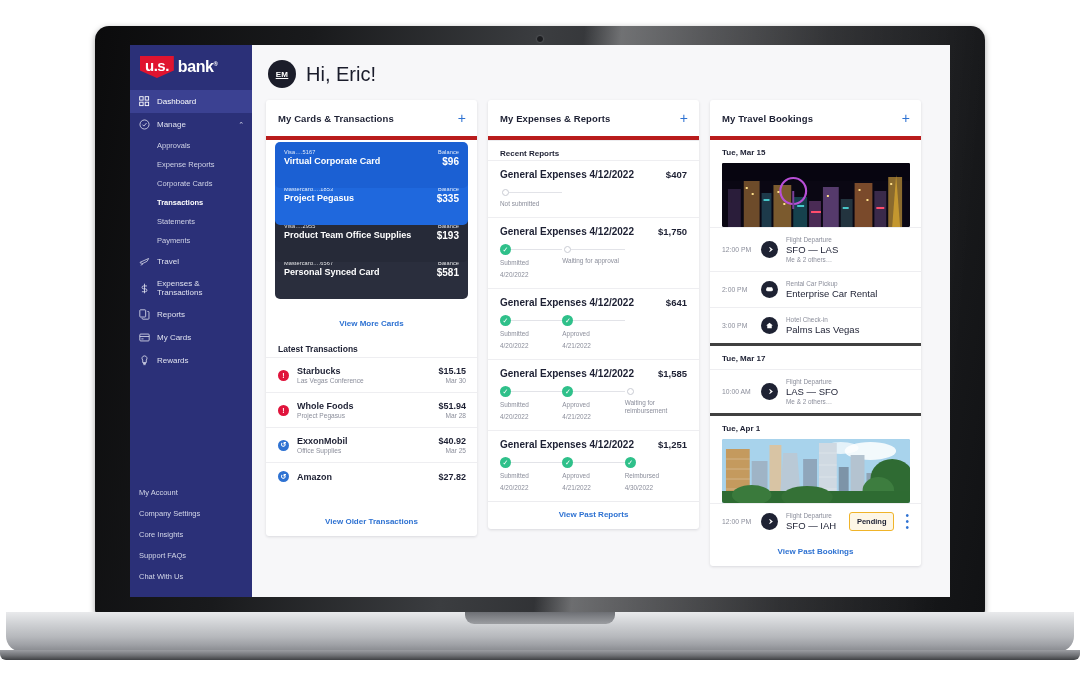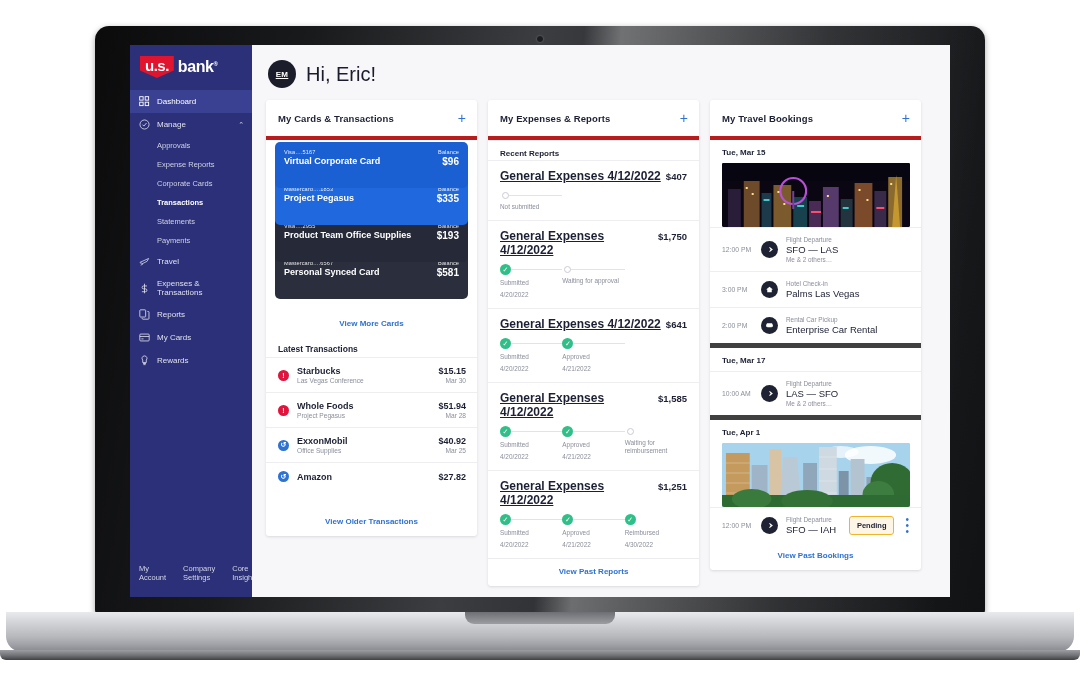--- a/index.html
+++ b/index.html
@@ -75,21 +75,21 @@
     padding: 6px 8px 6px 9px; font-size: 8px; color:#dfe1ef;
     position: relative;
   }
   .nav-item.active { background:#3b4192; color:#fff; }
   .nav-item .ic { width: 11px; height: 11px; flex:0 0 11px; display:block; }
   .nav-item .chev { margin-left:auto; font-size:7px; opacity:.9; }
   .subnav { display:flex; flex-direction:column; }
   .sub-item { padding: 5px 8px 5px 27px; font-size: 7.5px; color:#cfd2e6; }
   .sub-item.active { color:#fff; font-weight:bold; }
   .spacer { flex: 1 1 auto; }
-  .foot-nav { padding-bottom: 0; display:flex; }
+  .foot-nav { padding-bottom: 10px; display:flex; flex-direction:column; }
   .foot-item { padding: 6px 8px 6px 9px; font-size: 7.5px; color:#d3d6e8; }
 
   
   .main { flex:1 1 auto; height:100%; background:#f7f7f9; padding: 8px 12px 0 14px; overflow:hidden;}
   .greet { display:flex; align-items:center; gap:10px; padding: 7px 0 12px 2px;}
   .avatar {
     width: 28px; height:28px; border-radius:50%; background:#1b1d2a; color:#fff;
     display:flex; align-items:center; justify-content:center; font-size:8px; font-weight:bold;
     letter-spacing:.3px;
     text-decoration:underline;
@@ -142,34 +142,34 @@
   .tx-amt { font-size:9px; font-weight:bold; color:#1d2033;}
   .tx-date { font-size:6.6px; color:#8b8e9b; margin-top:1px;}
   .tx-clip { position:relative; height:152px; overflow:hidden; }
   .tx-fade { position:absolute; left:0; right:0; bottom:0; height:16px; background:linear-gradient(180deg,rgba(255,255,255,0),#fff);}
 
   
   .rep-head { font-size:8px; font-weight:bold; color:#1d2033; padding:8px 0 2px 12px; border-top:1px solid #ececef;}
   .rep { padding: 8px 12px 9px 12px; border-top:1px solid #eeeef1;}
   .rep:first-of-type { border-top:none; }
   .rep-top { display:flex; justify-content:space-between; align-items:baseline;}
-  .rep-name { font-size:12px; font-weight:bold; color:#1d2033;text-decoration:underline;}
+  .rep-name { font-size:10px; font-weight:bold; color:#1d2033;}
   .rep-amt { font-size:9.5px; font-weight:bold; color:#1d2033;}
   .steps { display:flex; margin-top:7px; position:relative;}
   .step { flex:1 1 0; position:relative; }
   .step .line { position:absolute; top:5px; left:9px; right:0; height:1px; background:#e2e3e8; }
   .step:last-child .line { display:none; }
   .dot { width:11px; height:11px; border-radius:50%; display:flex; align-items:center; justify-content:center;
          font-size:7px; color:#fff; position:relative; z-index:2;}
   .dot.done { background:#2fc08a; }
   .dot.todo { width:7px; height:7px; margin:2px; border:1px solid #c9cbd3; background:#fff; }
   .step-lbl { font-size:6.4px; color:#8b8e9b; margin-top:4px; line-height:1.25; padding-right:4px;}
 
   
-  .day { font-size:8px; font-weight:bold; color:#1d2033; padding:8px 0 6px 12px; border-top:5px solid #404040;}
+  .day { font-size:8px; font-weight:bold; color:#1d2033; padding:8px 0 6px 12px; border-top:3px solid #404040;}
   .day.first { border-top:none; }
   .photo { margin: 0 11px 0 12px; height:64px; border-radius:2px; overflow:hidden; position:relative;}
   .photo.vegas { background:#0a0713; }
   .photo.city { background:#8fbfe0; }
   .tr-row { display:flex; align-items:center; gap:8px; padding: 8px 9px 8px 12px; border-top:1px solid #eeeef1;}
   .tr-time { font-size:6.8px; color:#8b8e9b; width:31px; flex:0 0 31px;}
   .tr-ic { width:17px; height:17px; flex:0 0 17px; border-radius:50%; background:#1e2233;
            display:flex;align-items:center;justify-content:center; color:#fff;}
   .tr-mid { flex:1 1 auto; }
   .tr-type { font-size:6.4px; color:#8b8e9b; }
@@ -584,42 +584,42 @@
                     </svg>
                 </div>
                 <div class="tr-mid">
                   <div class="tr-type">Flight Departure</div>
                   <div class="tr-title">SFO — LAS</div>
                   <div class="tr-ppl">Me &amp; 2 others…</div>
                 </div>
               </div>
 
               <div class="tr-row">
+                <div class="tr-time">2:00 PM</div>
+                <div class="tr-ic">
+                  <svg width="9" height="9" viewBox="0 0 16 16">
+                      <path d="M2 10V7l1.6-3h8.8L14 7v3h-2v1H4v-1z" fill="#fff"></path>
+                    </svg>
+                </div>
+                <div class="tr-mid">
+                  <div class="tr-type">Rental Car Pickup</div>
+                  <div class="tr-title">Enterprise Car Rental</div>
+                </div>
+              </div>
+
+              <div class="tr-row">
                 <div class="tr-time">3:00 PM</div>
                 <div class="tr-ic">
                   <svg width="9" height="9" viewBox="0 0 16 16">
                       <path d="M8 3l6 5h-2v5H4V8H2z" fill="#fff"></path>
                     </svg>
                 </div>
                 <div class="tr-mid">
                   <div class="tr-type">Hotel Check-in</div>
                   <div class="tr-title">Palms Las Vegas</div>
-                </div>
-              </div>
-
-              <div class="tr-row">
-                <div class="tr-time">2:00 PM</div>
-                <div class="tr-ic">
-                  <svg width="9" height="9" viewBox="0 0 16 16">
-                      <path d="M2 10V7l1.6-3h8.8L14 7v3h-2v1H4v-1z" fill="#fff"></path>
-                    </svg>
-                </div>
-                <div class="tr-mid">
-                  <div class="tr-type">Rental Car Pickup</div>
-                  <div class="tr-title">Enterprise Car Rental</div>
                 </div>
               </div>
 
               <div class="day">Tue, Mar 17</div>
 
               <div class="tr-row">
                 <div class="tr-time">10:00 AM</div>
                 <div class="tr-ic">
                   <svg width="9" height="9" viewBox="0 0 16 16">
                       <path d="M1 8h9l-3-4h2l5 4-5 4H7l3-4H1z" fill="#fff"></path>

